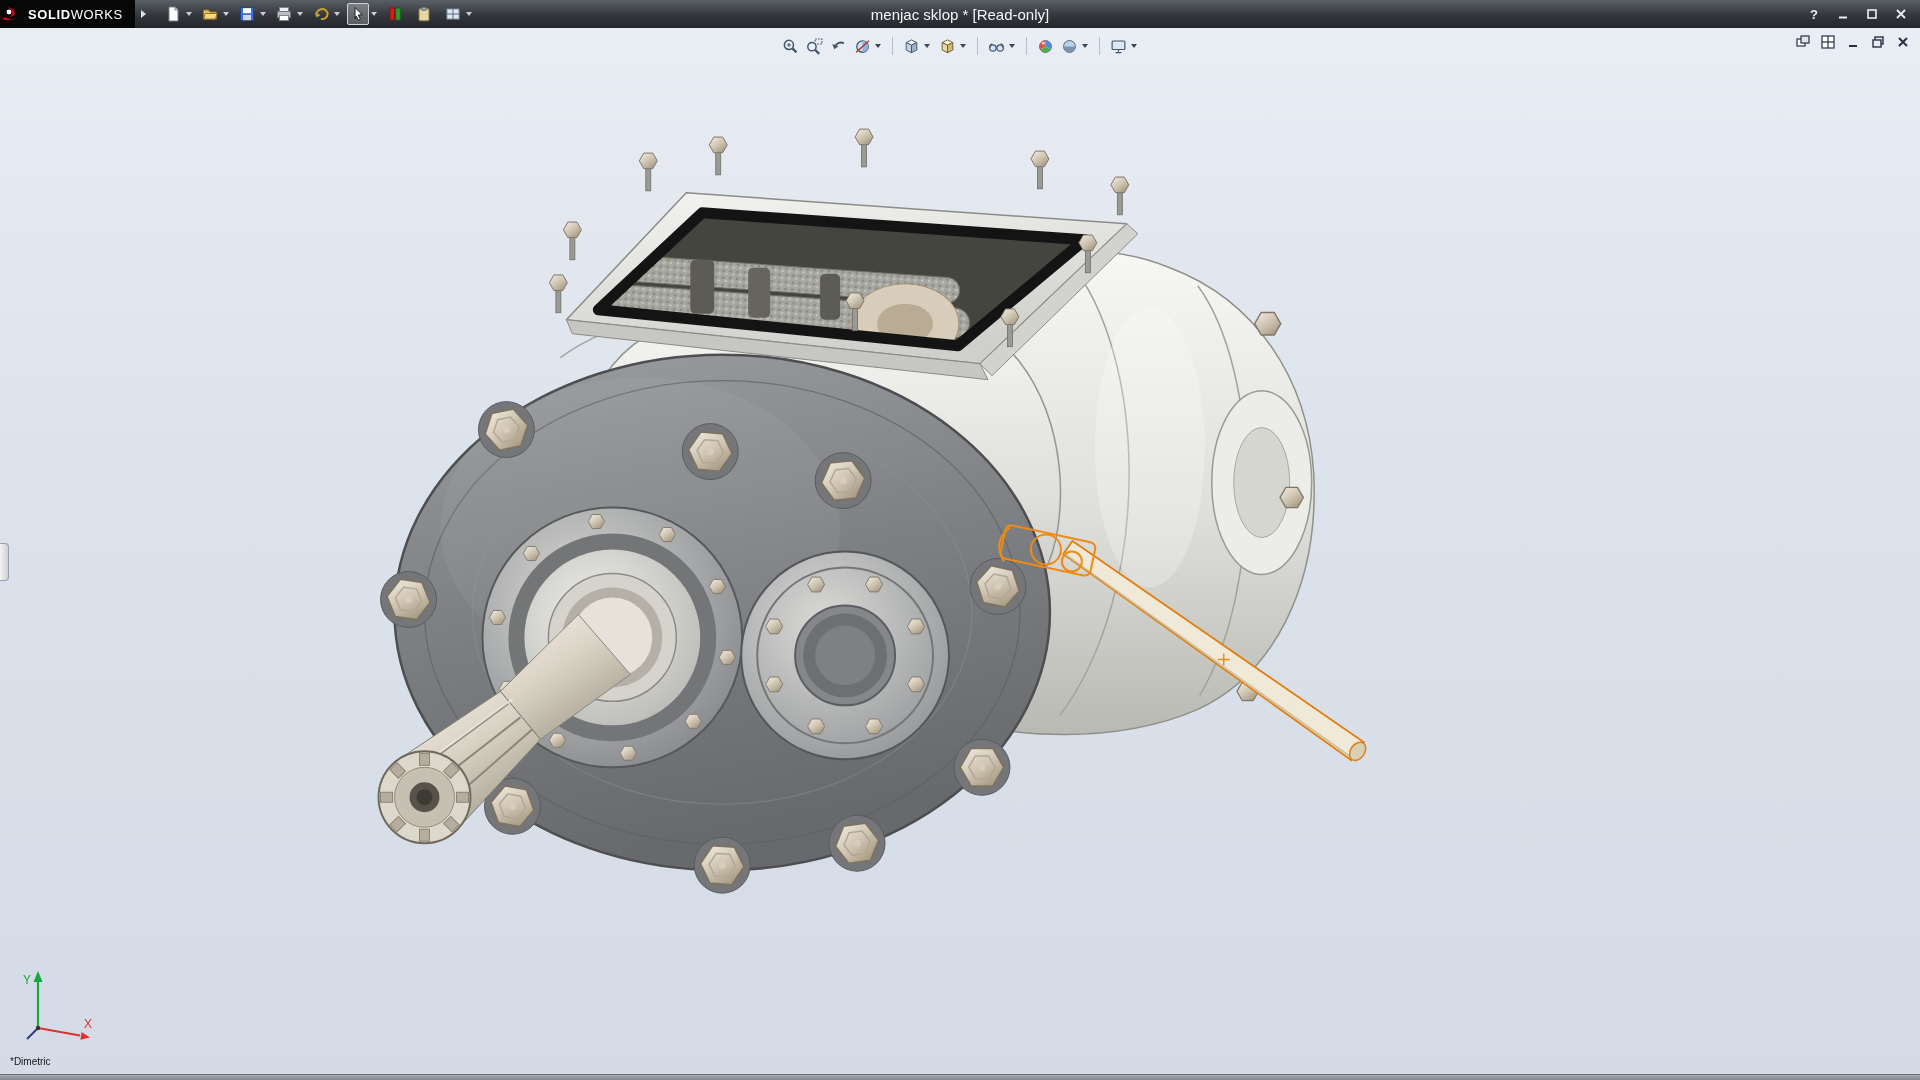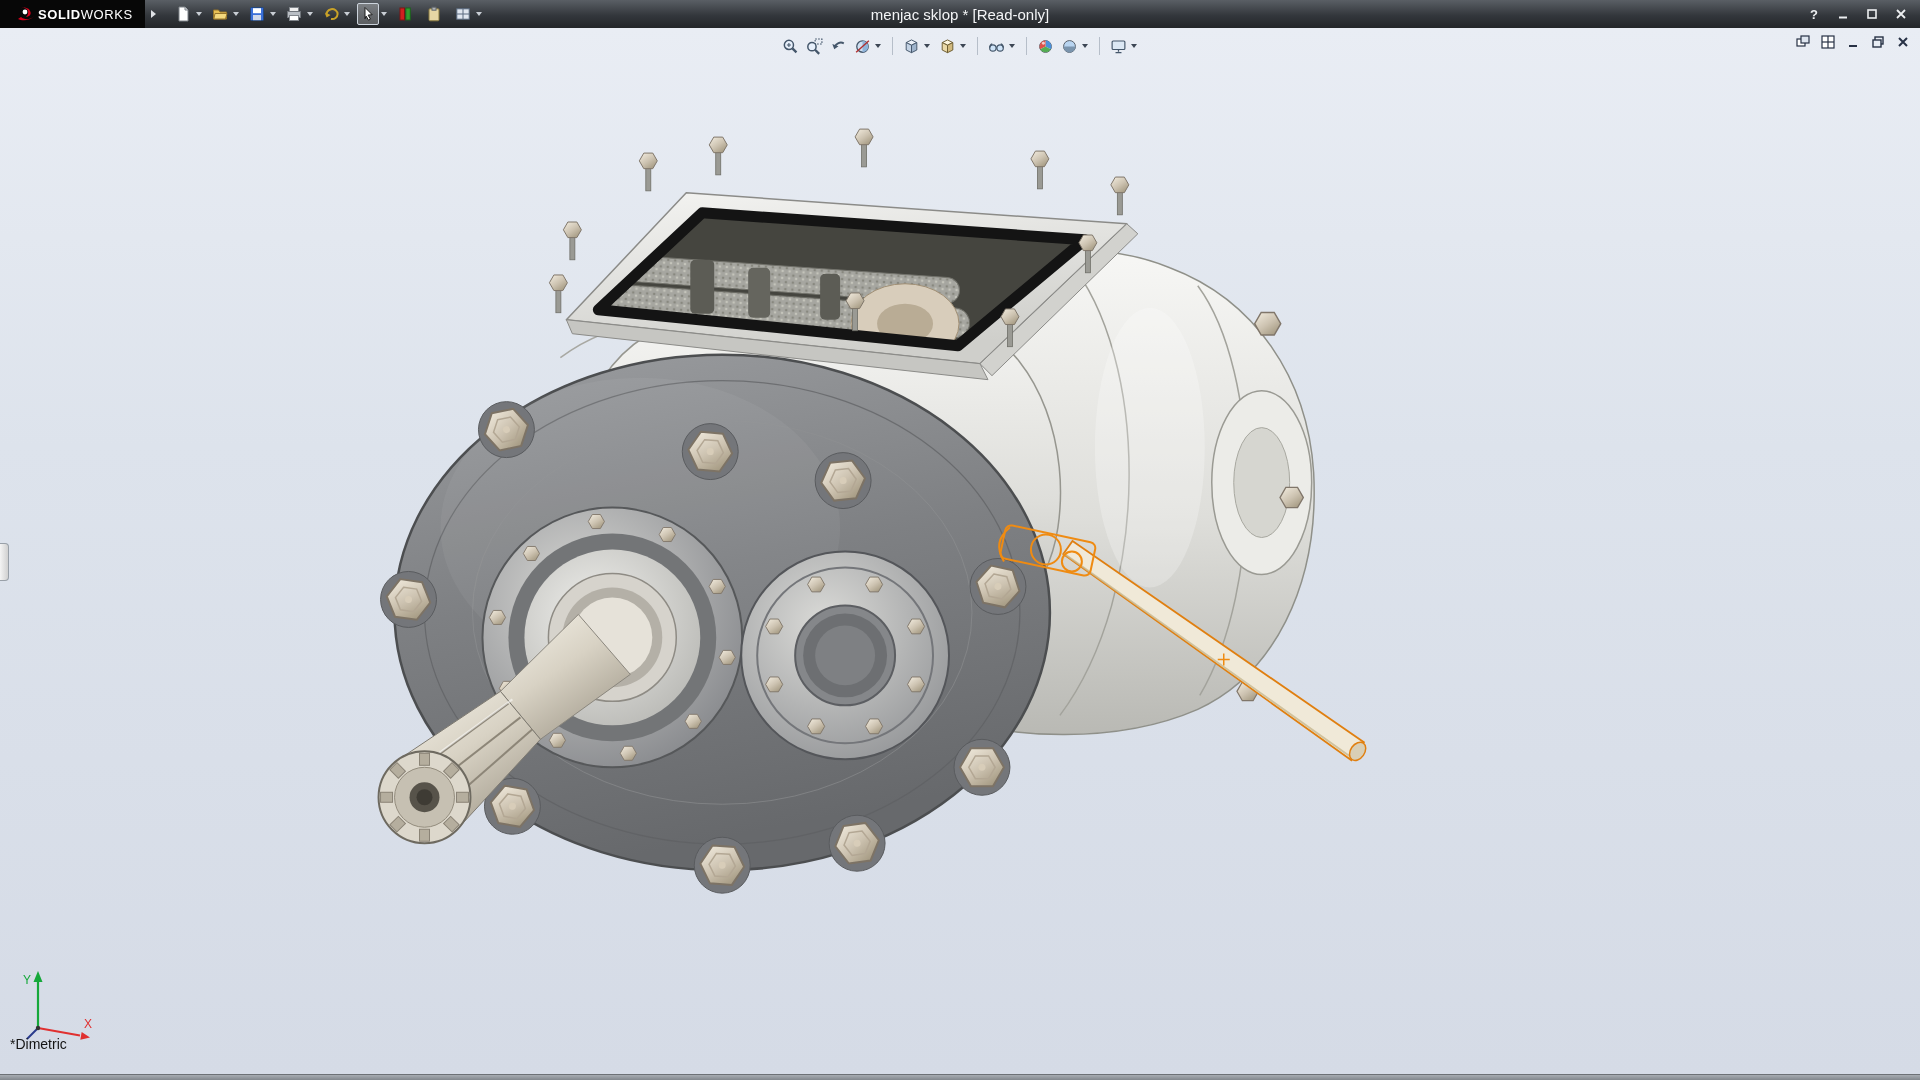--- a/index.html
+++ b/index.html
@@ -1,21 +1,21 @@
 <!DOCTYPE html>
 <html><head>
 <meta charset="utf-8">
 <style>
   html,body{margin:0;padding:0;}
   body{width:1920px;height:1080px;overflow:hidden;font-family:"Liberation Sans",sans-serif;background:#d8dee8;}
   .app{width:100%;height:100%;display:flex;flex-direction:column;}
 
   
   .titlebar{flex:0 0 28px;height:28px;background:linear-gradient(#5a5f65,#33373c 55%,#232629);display:flex;align-items:center;position:relative;color:#e8eaec;}
-  .brand{height:100%;background:#070707;display:flex;align-items:center;padding:0 12px 0 16px;gap:2px;}
+  .brand{height:100%;background:#070707;display:flex;align-items:center;padding:0 12px 0 0;gap:8px;}
   .brand-text{font-size:13px;letter-spacing:.6px;color:#fff;white-space:nowrap;}
   .brand-text b{font-weight:bold;}
   .brand-arrow{width:0;height:0;border-top:4px solid transparent;border-bottom:4px solid transparent;border-left:5px solid #dfe2e6;margin-left:6px;}
   .main-toolbar{display:flex;align-items:center;margin-left:16px;}
   .tb-group{display:flex;align-items:center;margin-right:7px;}
   .tb-btn{width:22px;height:22px;display:flex;align-items:center;justify-content:center;background:transparent;border:none;padding:0;cursor:pointer;}
   .tb-btn.pressed{background:rgba(255,255,255,.25);border:1px solid #ccd3dc;border-radius:2px;}
   .tb-caret{width:0;height:0;border-left:3.5px solid transparent;border-right:3.5px solid transparent;border-top:4px solid #c9ced5;margin-left:2px;}
   .title-text{position:absolute;left:50%;transform:translateX(-50%);font-size:15px;color:#f3f4f6;white-space:nowrap;}
   .window-controls{margin-left:auto;display:flex;align-items:center;gap:11px;padding-right:10px;}
@@ -24,21 +24,21 @@
   
   .viewport{position:relative;flex:1;background:linear-gradient(180deg,#e9edf4 0%,#dde3ec 40%,#d5dbe6 100%);overflow:hidden;}
   .headsup{position:absolute;top:7px;left:50%;transform:translateX(-50%);display:flex;align-items:center;gap:2px;z-index:5;}
   .hu-btn{width:22px;height:22px;display:flex;align-items:center;justify-content:center;background:transparent;border:none;padding:0;cursor:pointer;border-radius:2px;}
   .hu-caret{width:0;height:0;border-left:3.5px solid transparent;border-right:3.5px solid transparent;border-top:4px solid #3c4654;margin:0 4px 0 0;cursor:pointer;}
   .hu-sep{width:1px;height:18px;background:#b6bec9;margin:0 5px;}
   .doc-controls{position:absolute;top:5px;right:8px;display:flex;gap:6px;align-items:center;z-index:5;}
   .dc-btn{width:19px;height:17px;display:flex;align-items:center;justify-content:center;background:transparent;border:none;padding:0;cursor:pointer;}
   .model-svg{position:absolute;inset:0;width:100%;height:100%;}
   .triad-svg{position:absolute;left:12px;bottom:28px;z-index:4;}
-  .orientation-label{position:absolute;left:10px;bottom:22px;font-size:14px;color:#141414;z-index:4;}
+  .orientation-label{position:absolute;left:10px;bottom:7px;font-size:10px;color:#141414;z-index:4;}
   .edge-tab{position:absolute;left:0;top:515px;width:8px;height:36px;background:linear-gradient(90deg,#f4f4f4,#d0d0d0);border:1px solid #99a0a8;border-left:none;border-radius:0 4px 4px 0;cursor:pointer;z-index:4;}
 
   .bottom-strip{flex:0 0 5px;background:linear-gradient(#a7acb2,#82878d);border-top:1px solid #6d7176;}
 </style>
 </head>
 <body>
 
 <div class="app">
 
   <div class="titlebar">

